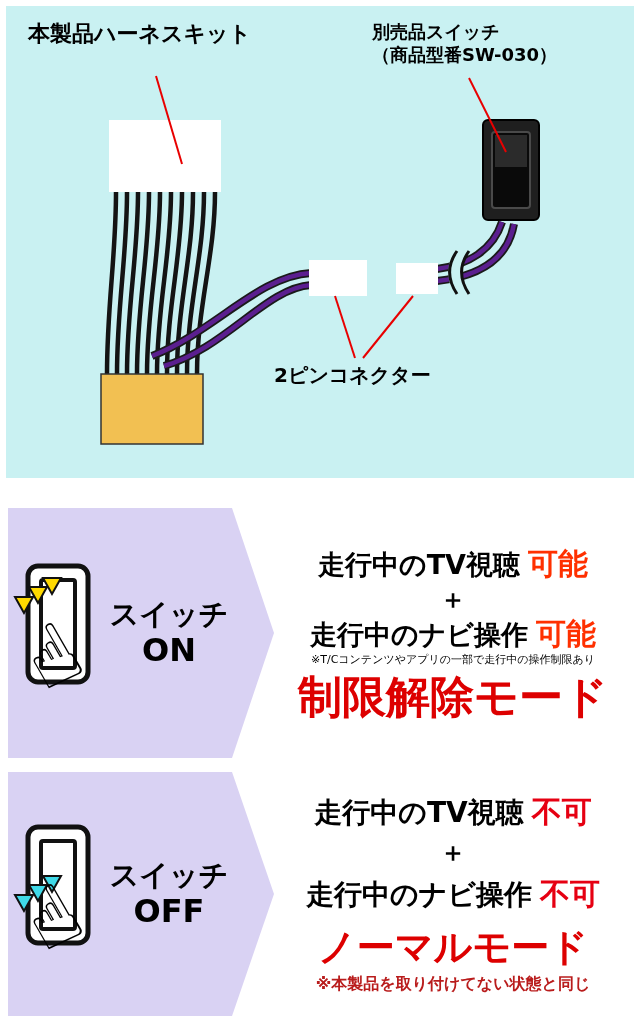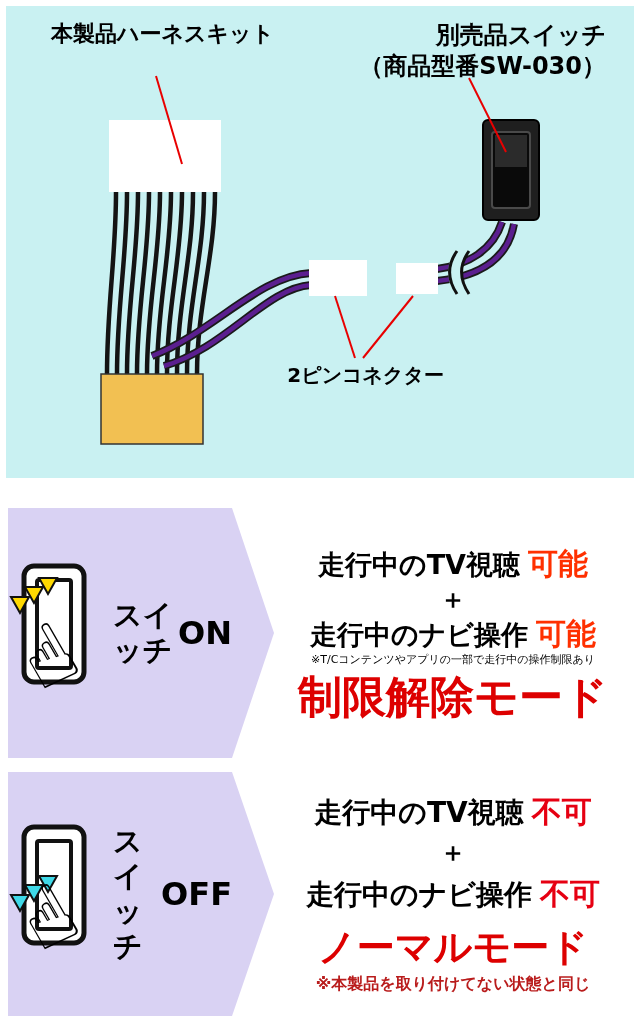--- a/index.html
+++ b/index.html
@@ -2,37 +2,37 @@
 <html style="--diagram-bg: #c9f1f2; --panel-bg: #d9d2f3; --status-on: #ff3000; --status-off: #e60012; --mode-red: #dd0000; --connector-orange: #f2c052; --wire-purple: #5b1f8f; --pointer-red: #e80000; --arrow-on: #ffd900; --arrow-off: #3fd9e8;"><head>
 <meta charset="utf-8">
 <style>
   *{margin:0;padding:0;box-sizing:border-box}
   html,body{width:640px;height:1018px;background:#ffffff;font-family:"DejaVu Sans","Liberation Sans",sans-serif;color:#000;overflow:hidden}
   .page{position:relative;width:640px;height:1018px}
 
   
   .diagram{position:absolute;left:6px;top:6px;width:628px;height:472px;background:var(--diagram-bg,#c9f1f2)}
   .diagram svg{position:absolute;inset:0;width:100%;height:100%}
-  .lbl{position:absolute;font-weight:700;text-align:right;line-height:1.3;color:#000}
+  .lbl{position:absolute;font-weight:700;text-align:left;line-height:1.3;color:#000}
   .lbl-harness{left:22px;top:14px;width:246px;font-size:22px}
-  .lbl-switch{left:348px;top:14px;width:252px;font-size:24px}
+  .lbl-switch{left:366px;top:14px;width:252px;font-size:18px}
   .lbl-connector{left:268px;top:356px;width:170px;font-size:20px}
 
   
   .panel{position:absolute;left:8px;width:624px;display:flex;background:#fff}
   #panel-on{top:508px;height:250px}
   #panel-off{top:772px;height:244px}
   .panel-left{flex:0 0 224px;background:var(--panel-bg,#d9d2f3);display:flex;align-items:center;justify-content:center}
   .panel-arrow{flex:0 0 42px;background:var(--panel-bg,#d9d2f3);clip-path:polygon(0 0,100% 50%,0 100%)}
   .panel-right{flex:1;display:flex;flex-direction:column;align-items:center;justify-content:center;text-align:center;padding:4px 6px}
 
   .switch-figure{position:relative;width:96px;height:146px;flex:0 0 auto}
   .switch-figure svg{position:absolute;inset:0;overflow:visible}
   .hand{position:absolute;left:16px;top:56px;font-size:82px;line-height:1;color:#000;transform:rotate(-30deg)}
-  .switch-words{display:flex;align-items:center;font-weight:700;color:#000;margin-left:9px}
+  .switch-words{display:flex;flex-direction:column;align-items:center;font-weight:700;color:#000;margin-left:2px}
   .switch-name{font-size:29px;line-height:1.2}
   .switch-state{font-size:32px;line-height:1.15}
 
   .big-line{font-size:27px;font-weight:700;line-height:1.25;white-space:nowrap}
   #panel-off .big-line{font-size:28px}
   .status{font-size:30px;margin-left:8px;font-weight:700}
   #panel-on .status{color:var(--status-on,#ff3000)}
   #panel-off .status{color:var(--status-off,#e60012)}
   .note{font-size:11px;line-height:1.35;white-space:nowrap;color:#000}
   .plus{font-size:26px;font-weight:700;line-height:1.1;margin:2px 0}

